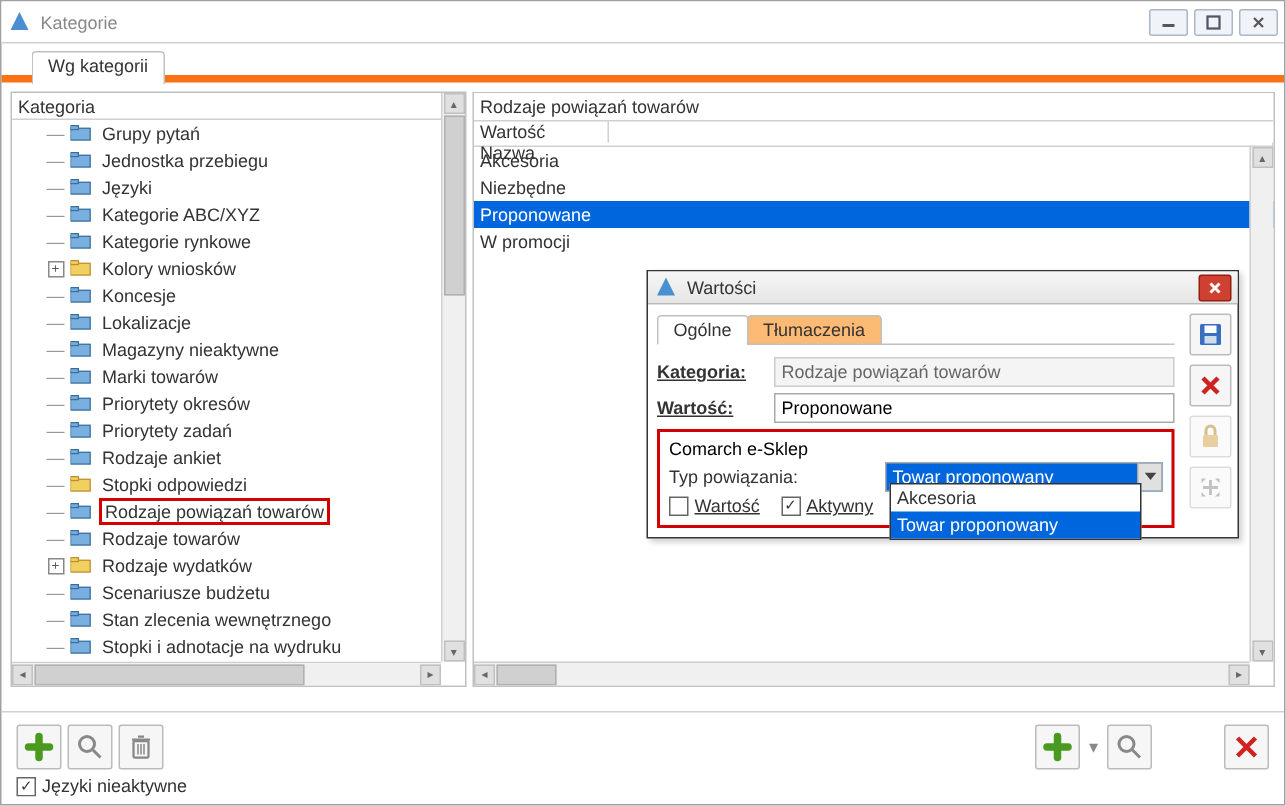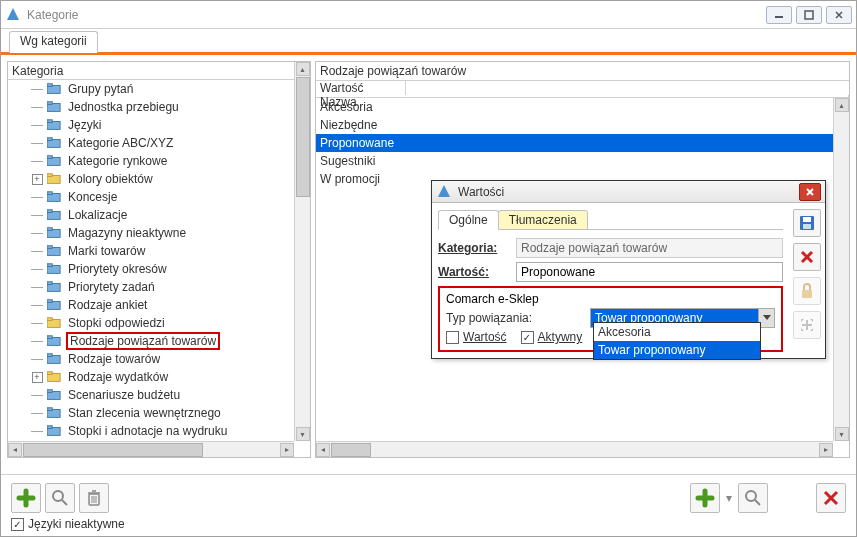--- a/index.html
+++ b/index.html
@@ -3,21 +3,21 @@
 <meta charset="utf-8">
 <style>
 * { box-sizing: border-box; margin: 0; padding: 0; font-family: "Segoe UI", Tahoma, sans-serif; font-size: 12px; }
 body { background: #fff; color: #333; }
 .window { width: 857px; height: 537px; border: 1px solid #a0a0a0; background: #fff; position: relative; }
 .titlebar { height: 28px; display: flex; align-items: center; padding: 0 4px; border-bottom: 1px solid #d0d0d0; background: #fff; color: #888; }
 .tb-icon { width: 16px; height: 16px; margin-right: 6px; display: inline-flex; align-items: center; justify-content: center; }
 .tb-title { flex: 1; }
 .win-btns { display: flex; gap: 4px; }
 .win-btn { width: 26px; height: 18px; border: 1px solid #a8b8c8; border-radius: 2px; background: #f0f4f8; display: flex; align-items: center; justify-content: center; color: #556; font-size: 10px; }
-.tabstrip { height: 26px; padding: 4px 8px 0; border-bottom: 3px solid #f97316; display: flex; align-items: flex-end; }
+.tabstrip { height: 26px; padding: 4px 20px 0; border-bottom: 5px solid #f97316; display: flex; }
 .tab { height: 22px; padding: 2px 10px; border: 1px solid #c0c0c0; border-bottom: none; background: #fff; border-radius: 3px 3px 0 0; position: relative; top: 1px; }
 .main { display: flex; height: 409px; padding: 6px; gap: 4px; }
 .panel { border: 1px solid #c0c0c0; position: relative; overflow: hidden; }
 .tree-panel { width: 304px; display: flex; flex-direction: column; }
 .tree-header { height: 18px; border-bottom: 1px solid #d0d0d0; padding: 0 4px; display: flex; align-items: center; background: #fff; }
 .tree-body { flex: 1; overflow: auto; position: relative; }
 .tree-row { height: 18px; display: flex; align-items: center; white-space: nowrap; }
 .indent { display: inline-block; }
 .expander { width: 11px; height: 11px; border: 1px solid #888; display: inline-flex; align-items: center; justify-content: center; font-size: 9px; line-height: 1; margin: 0 2px; color: #555; background: #fff; }
 .tree-icon { width: 16px; height: 14px; display: inline-flex; align-items: center; justify-content: center; margin-right: 4px; }
@@ -42,21 +42,21 @@
 .list-row { height: 18px; display: flex; align-items: center; padding: 0 4px; }
 .list-row.selected { background: #0066dd; color: #fff; }
 
 .dialog { position: absolute; left: 430px; top: 179px; width: 395px; border: 1px solid #333; background: #fff; box-shadow: 2px 2px 4px rgba(0,0,0,.2); }
 .dlg-title { height: 22px; background: linear-gradient(#f6f6f6,#e6e6e6); border-bottom: 1px solid #bbb; display: flex; align-items: center; padding: 0 4px; }
 .dlg-close { width: 22px; height: 18px; background: #d04030; border: 1px solid #902010; border-radius: 2px; display: flex; align-items: center; justify-content: center; color: #fff; font-weight: bold; font-size: 10px; }
 .dlg-body { display: flex; }
 .dlg-content { flex: 1; padding: 6px; }
 .dlg-sidebar { width: 36px; padding: 6px 4px; display: flex; flex-direction: column; gap: 6px; align-items: center; }
 .dlg-tabs { display: flex; border-bottom: 1px solid #c0c0c0; margin-bottom: 8px; }
-.dlg-tab { padding: 2px 10px; border: 1px solid #c0c0c0; background: #fef9c3; border-radius: 3px 3px 0 0; margin-right: -1px; position: relative; top: 1px; }
+.dlg-tab { padding: 2px 10px; border: 1px solid #c0c0c0; background: #fdba74; border-radius: 3px 3px 0 0; margin-right: -1px; position: relative; top: 1px; }
 .dlg-tab.active { background: #fff; border-bottom-color: #fff; }
 .field-row { display: flex; align-items: center; margin-bottom: 4px; height: 20px; }
 .field-label { width: 78px; font-weight: bold; text-decoration: underline; text-align: left; }
 .field-input { flex: 1; height: 20px; border: 1px solid #aaa; padding: 0 4px; background: #fff; }
 .field-readonly { background: #f4f4f4; color: #666; border-color: #ccc; }
 .group-red { border: 2px solid #d30000; padding: 4px 6px 6px; margin-top: 2px; }
 .sub-row { display: flex; align-items: center; height: 20px; margin-bottom: 2px; gap: 36px; }
 .sub-label { width: 108px; }
 .combo { flex: 1; height: 20px; border: 1px solid #aaa; background: #0066dd; color: #fff; display: flex; align-items: center; padding: 0 4px; position: relative; }
 .combo-arrow { width: 16px; height: 18px; background: #e0e0e0; border-left: 1px solid #aaa; display: flex; align-items: center; justify-content: center; color: #333; position: absolute; right: 0; top: 0; bottom: 0; }
@@ -177,21 +177,21 @@
             <span class="indent" style="width:20px;"></span>
             <span class="tree-lines" style="width:18px;display:inline-flex;justify-content:center;">
               <span class="expander">+</span>
             </span>
             <span class="tree-icon folder-yellow">
               <svg viewBox="0 0 16 12">
                 <rect x="0" y="2" width="15" height="9" fill="#f0d060" stroke="#c09030"></rect>
                 <rect x="0" y="0" width="6" height="3" fill="#f0d060" stroke="#c09030"></rect>
               </svg>
             </span>
-            <span class="tree-label">Kolory obiektów</span>
+            <span class="tree-label">Kolory wniosków</span>
           </div>
           <div class="tree-row">
             <span class="indent" style="width:20px;"></span>
             <span class="tree-lines" style="width:18px;display:inline-flex;justify-content:center;">—</span>
             <span class="tree-icon folder-blue">
               <svg viewBox="0 0 16 12">
                 <rect x="0" y="2" width="15" height="9" fill="#7ab0e0" stroke="#3a70a0"></rect>
                 <rect x="0" y="0" width="6" height="3" fill="#7ab0e0" stroke="#3a70a0"></rect>
               </svg>
             </span>
@@ -371,21 +371,20 @@
     <div class="panel list-panel">
       <div class="list-caption">Rodzaje powiązań towarów</div>
       <div class="list-headers">
         <div class="col-h col1">Wartość</div>
         <div class="col-h col2">Nazwa</div>
       </div>
       <div class="list-body" id="list-body">
           <div class="list-row">Akcesoria</div>
           <div class="list-row">Niezbędne</div>
           <div class="list-row selected">Proponowane</div>
-          <div class="list-row">Sugestniki</div>
           <div class="list-row">W promocji</div>
         </div>
       <div class="scroll-v" style="top:36px;">
         <div class="scroll-btn">▴</div>
         <div class="scroll-spacer"></div>
         <div class="scroll-btn">▾</div>
       </div>
       <div class="scroll-h">
         <div class="scroll-btn">◂</div>
         <div class="scroll-thumb-h" style="width:40px;"></div>

